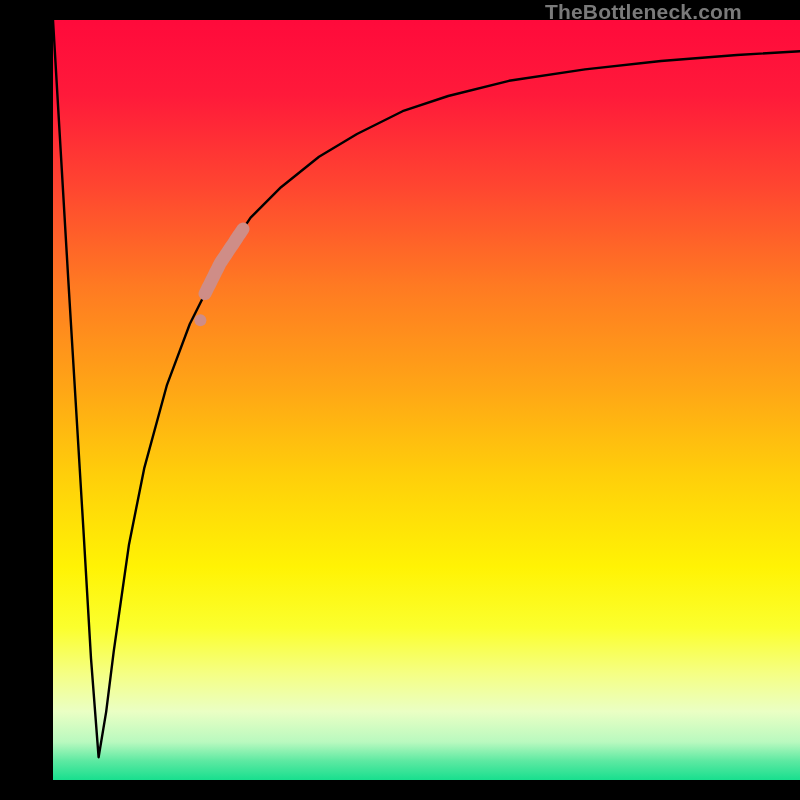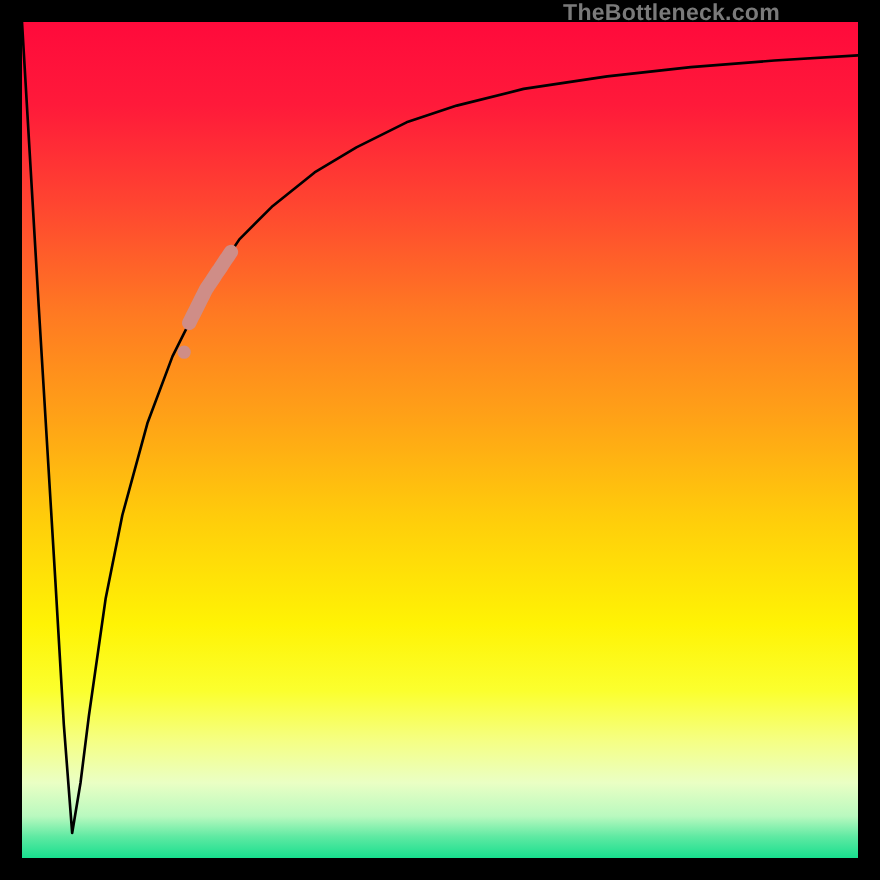--- a/index.html
+++ b/index.html
@@ -7,20 +7,21 @@
     padding: 0;
     width: 800px;
     height: 800px;
     background: #000;
     overflow: hidden;
   }
   .stage {
     position: relative;
     width: 731px;
     height: 800px;
+    margin-left: 33px;
   }
   .plot-area {
     position: absolute;
     left: 20px;
     top: 20px;
     width: 760px;
     height: 760px;
     overflow: hidden;
   }
   .gradient {

